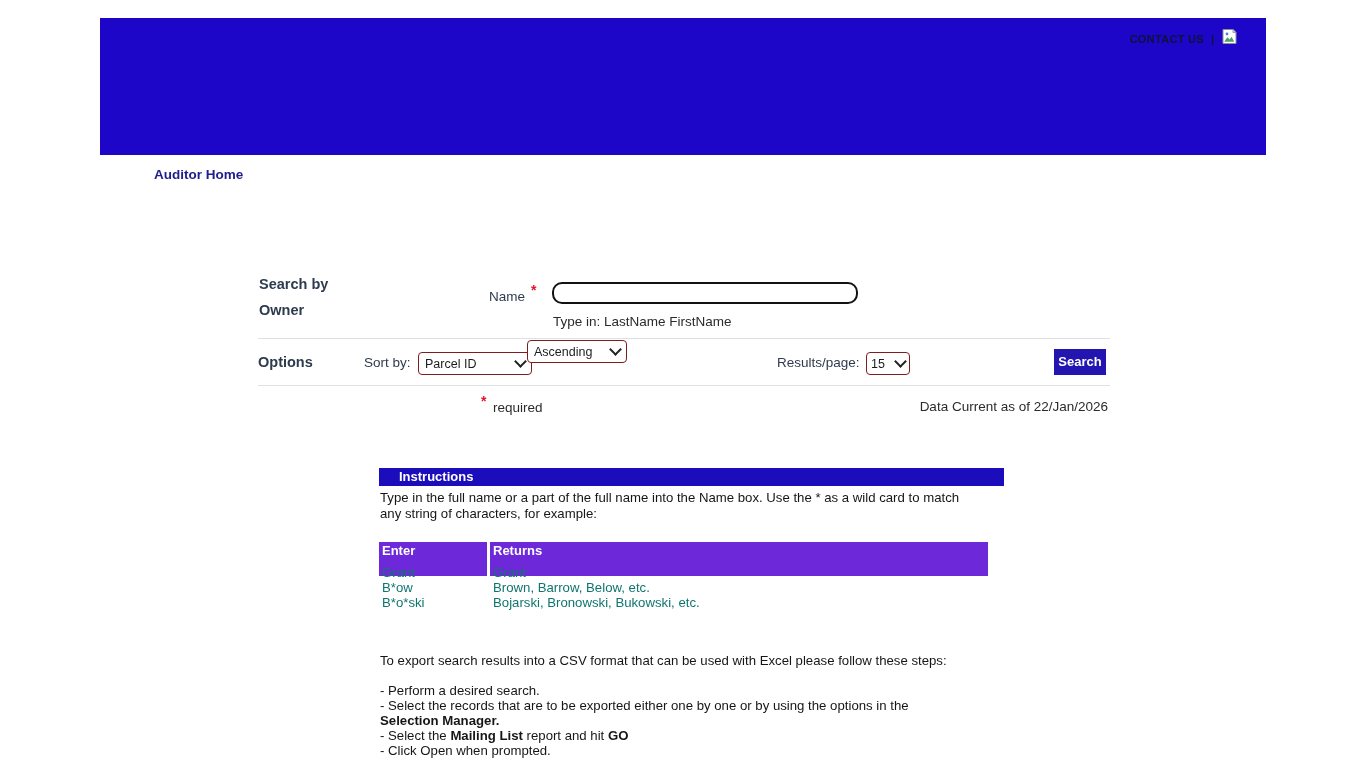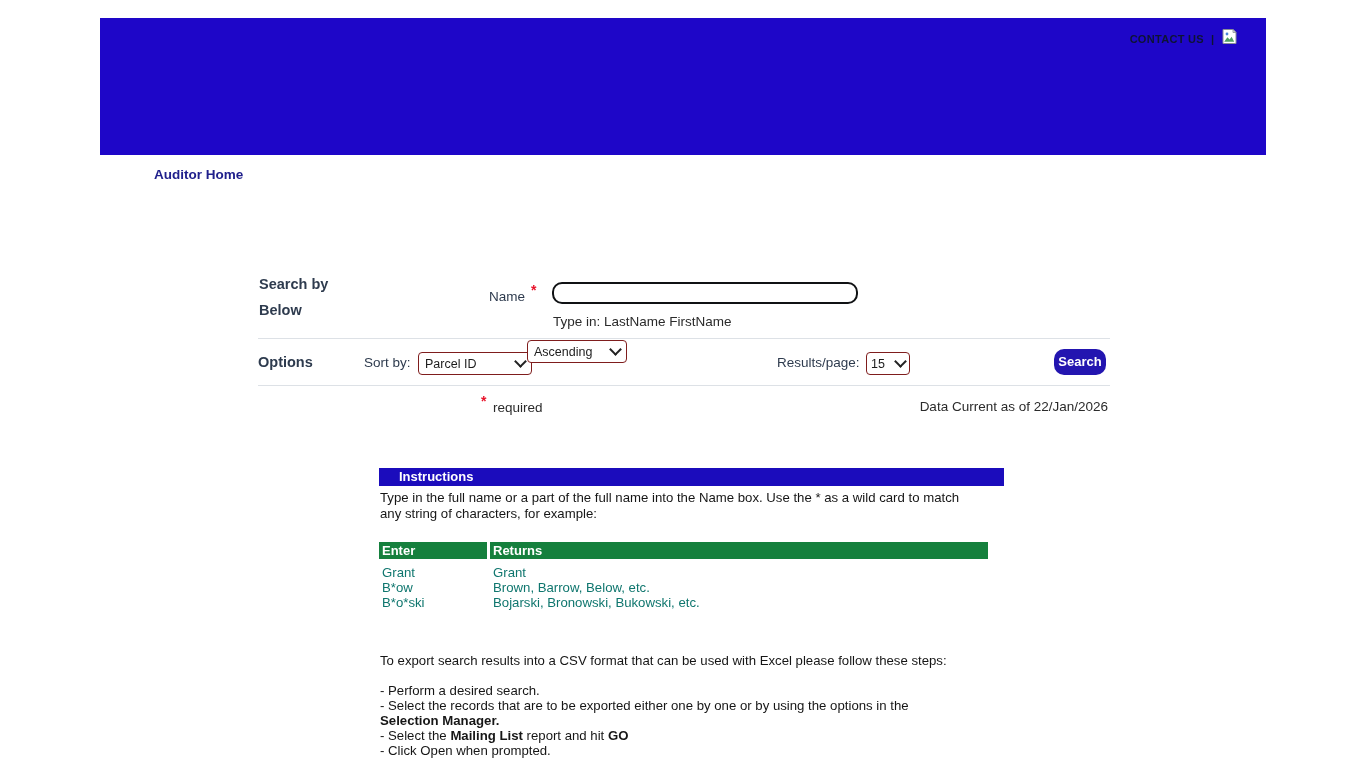--- a/index.html
+++ b/index.html
@@ -28,32 +28,32 @@
 
   .divider{height:1px;background:#dde1e6;}
 
   
   .dd{position:absolute;height:21px;background:#fff;border:1px solid #7f1d1d;border-radius:4px;
       display:flex;align-items:center;justify-content:space-between;padding:0 6px;cursor:pointer;}
   .dd-val{font-size:12.5px;color:#1c1c1c;white-space:nowrap;}
   .chev{width:7px;height:7px;border-right:2px solid #222;border-bottom:2px solid #222;
         transform:rotate(45deg);margin-top:-4px;margin-left:6px;flex:none;}
 
-  .search-btn{left:1054px;top:349px;width:52px;height:26px;background:#2315b0;border-radius:10px;
+  .search-btn{left:1054px;top:349px;width:52px;height:26px;background:#2315b0;border-radius:0;
               color:#fff;font-weight:bold;font-size:13px;text-align:center;line-height:26px;cursor:pointer;}
 
   .note-text{font-size:13.5px;color:#2b2b2b;}
   .data-current{right:258px;top:399px;font-size:13.5px;color:#2b2b2b;text-align:right;}
 
   
   .bar{background:#1b0cbc;color:#ffffff;font-weight:bold;font-size:13px;height:18px;line-height:18px;padding-left:20px;}
   .body-text{font-size:13.2px;color:#161616;line-height:15.5px;}
 
   .ex-grid{display:grid;grid-template-columns:108px 498px;column-gap:3px;}
-  .ex-head{background:#15803d;color:#fff;font-weight:bold;font-size:13px;height:17px;line-height:17px;padding-left:3px;}
+  .ex-head{background:#6d28d9;color:#fff;font-weight:bold;font-size:13px;height:34px;line-height:17px;padding-left:3px;}
   .ex-cell{font-size:13.2px;color:#0f766e;line-height:15px;padding-left:3px;}
 
   .step{font-size:13.2px;color:#161616;line-height:15px;}
   .step b{font-weight:bold;}
 </style>
 </head>
 <body>
 
 <div id="page">
 
@@ -68,21 +68,21 @@
           <path d="M3.2 13.8l3.2-4.6 2.2 2.4 2-2.8 2.6 5z" fill="#4f9e63"></path>
           <circle cx="6" cy="6" r="1.4" fill="#4a84d8"></circle>
         </svg>
       </span>
     </div>
   </div>
 
   <div class="abs auditor-home">Auditor Home</div>
 
   <div class="abs sec-title" style="left:259px;top:276px;">Search by</div>
-  <div class="abs sec-title" style="left:259px;top:302px;">Below</div>
+  <div class="abs sec-title" style="left:259px;top:302px;">Owner</div>
 
   <div class="abs lbl" style="left:489px;top:289px;">Name</div>
   <div class="abs star" style="left:531px;top:282px;">*</div>
   <input class="abs name-input" type="text" value="" style="">
   <div class="abs hint" style="left: 553px; top: 314px;">Type in: LastName FirstName</div>
 
   <div class="abs divider" style="left:258px;top:338px;width:852px;"></div>
 
   <div class="abs sec-title" style="left:258px;top:354px;">Options</div>
   <div class="abs lbl" style="left:364px;top:355px;">Sort by:</div>

